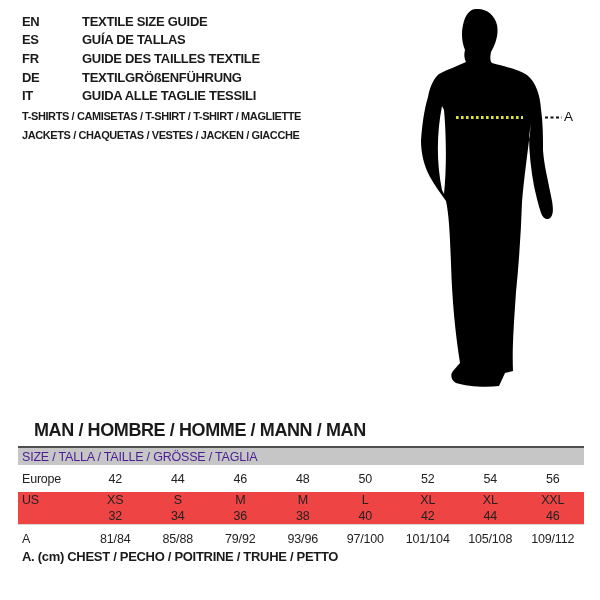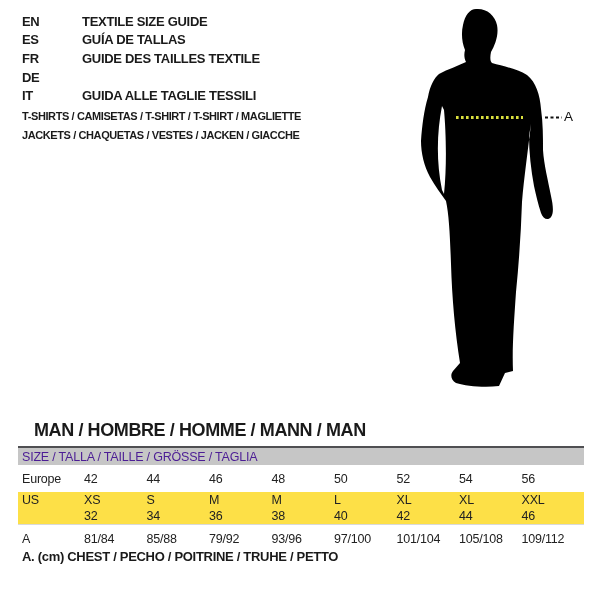--- a/index.html
+++ b/index.html
@@ -29,24 +29,24 @@
   .size-table{
     position:absolute;left:18px;top:446px;width:566px;
     border-top:2px solid #4f4f52;
     font-size:12.5px;letter-spacing:-0.2px;color:#222;
   }
   .t-header{
     height:17px;background:#c6c6c6;display:flex;align-items:center;
     padding-left:4px;color:#4c1d95;
   }
   .t-row{display:grid;grid-template-columns:66px repeat(8,1fr);height:27px;align-items:center;}
-  .t-row.shade{background:#fde047;height:16px;}
+  .t-row.shade{background:#ef4444;height:16px;}
   .t-row.last{border-top:1px solid #d9d9d9;}
   .t-label{padding-left:4px;text-align:left;}
-  .t-cell{}
+  .t-cell{text-align:center;}
   
   .footnote{position:absolute;left:22px;top:549px;font-weight:bold;font-size:13px;letter-spacing:-0.3px;white-space:nowrap;}
 </style>
 </head>
 <body>
 
 <div class="lang-list">
   <div class="lang-row">
     <span class="lang-code">EN</span>
     <span class="lang-label">TEXTILE SIZE GUIDE</span>
@@ -54,20 +54,21 @@
   <div class="lang-row">
     <span class="lang-code">ES</span>
     <span class="lang-label">GUÍA DE TALLAS</span>
   </div>
   <div class="lang-row">
     <span class="lang-code">FR</span>
     <span class="lang-label">GUIDE DES TAILLES TEXTILE</span>
   </div>
   <div class="lang-row">
     <span class="lang-code">DE</span>
+    <span class="lang-label">TEXTILGRÖßENFÜHRUNG</span>
   </div>
   <div class="lang-row">
     <span class="lang-code">IT</span>
     <span class="lang-label">GUIDA ALLE TAGLIE TESSILI</span>
   </div>
 </div>
 
 <div class="category">
   <div>T-SHIRTS / CAMISETAS / T-SHIRT / T-SHIRT / MAGLIETTE</div>
   <div>JACKETS / CHAQUETAS / VESTES / JACKEN / GIACCHE</div>

